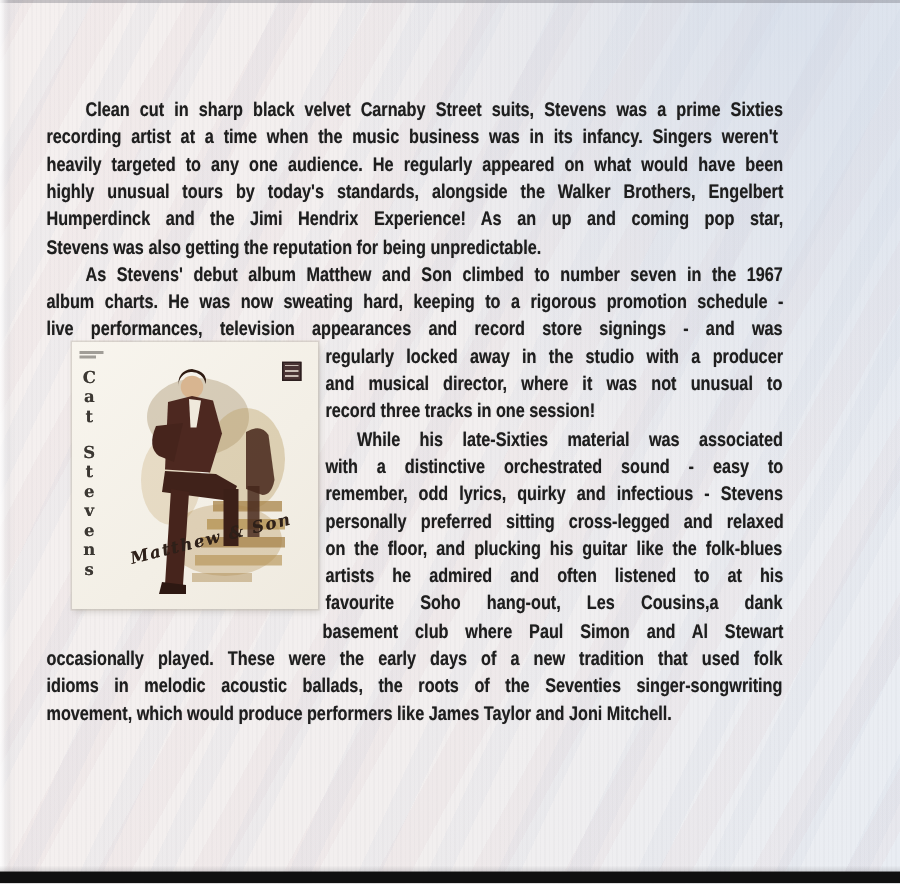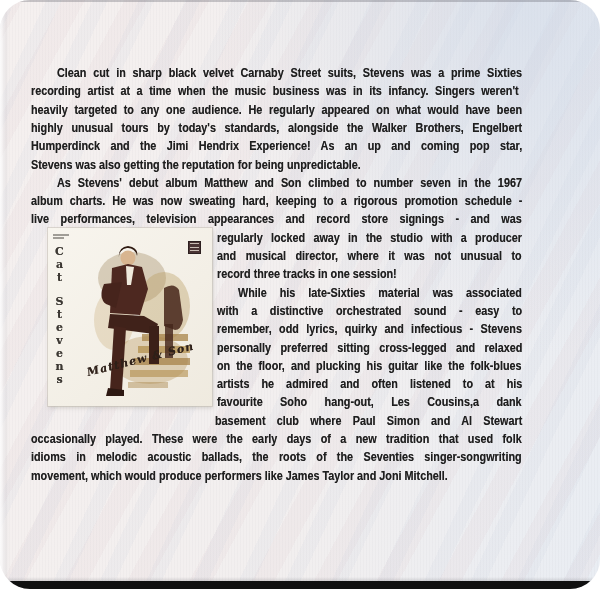--- a/index.html
+++ b/index.html
@@ -4,21 +4,20 @@
 <style>
   html,body{margin:0;padding:0;}
   .page{
     position:relative; width:600px; height:589px; overflow:hidden;
     background:
       radial-gradient(ellipse at 88% 2%, rgba(203,215,232,.55), rgba(203,215,232,0) 42%),
       repeating-linear-gradient(115deg, rgba(186,196,214,.10) 0 14px, rgba(255,255,255,0) 14px 42px),
       repeating-linear-gradient(118deg, rgba(216,192,198,.12) 0 20px, rgba(255,255,255,0) 20px 55px),
       repeating-linear-gradient(90deg, rgba(60,60,70,.025) 0 1px, rgba(255,255,255,0) 1px 3px),
       linear-gradient(100deg, #f5f0ef 0%, #f2efef 55%, #e9edf3 100%);
-    border-radius: 30px;
   }
   .scan-top-edge{position:absolute;top:0;left:0;width:100%;height:2px;background:rgba(85,85,95,.30);}
   .scan-left-edge{position:absolute;top:0;left:0;width:9px;height:100%;
     background:linear-gradient(to right, rgba(255,255,255,.85), rgba(205,205,210,.25) 60%, rgba(205,205,210,0));}
   .scan-bottom-bar{position:absolute;left:0;bottom:0;width:100%;height:8px;background:#101010;}
   .scan-bottom-shadow{position:absolute;left:0;bottom:8px;width:100%;height:4px;background:linear-gradient(to top, rgba(120,120,125,.25), rgba(120,120,125,0));}
 
   
   .line{
     position:absolute; white-space:nowrap;

